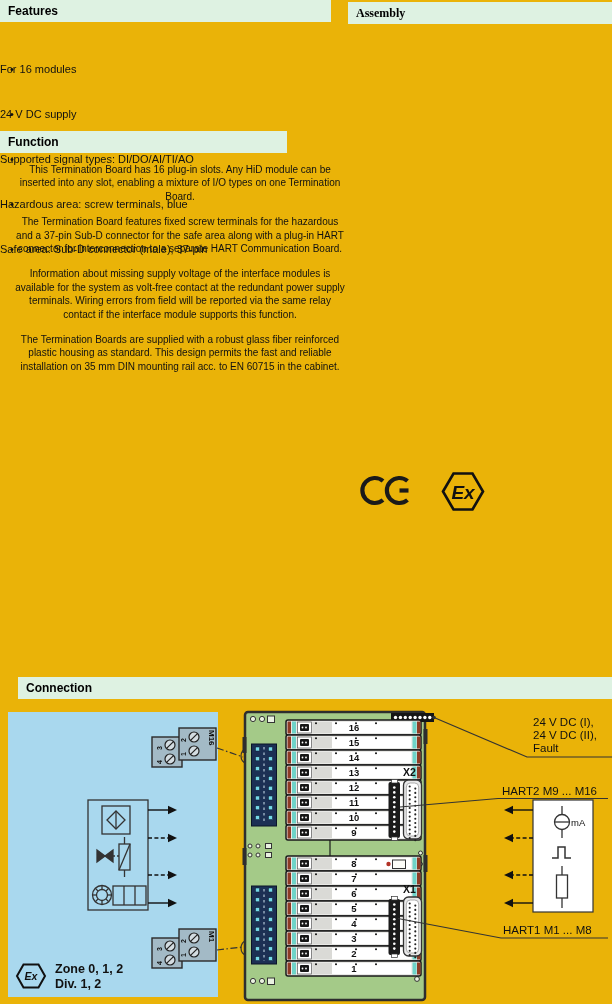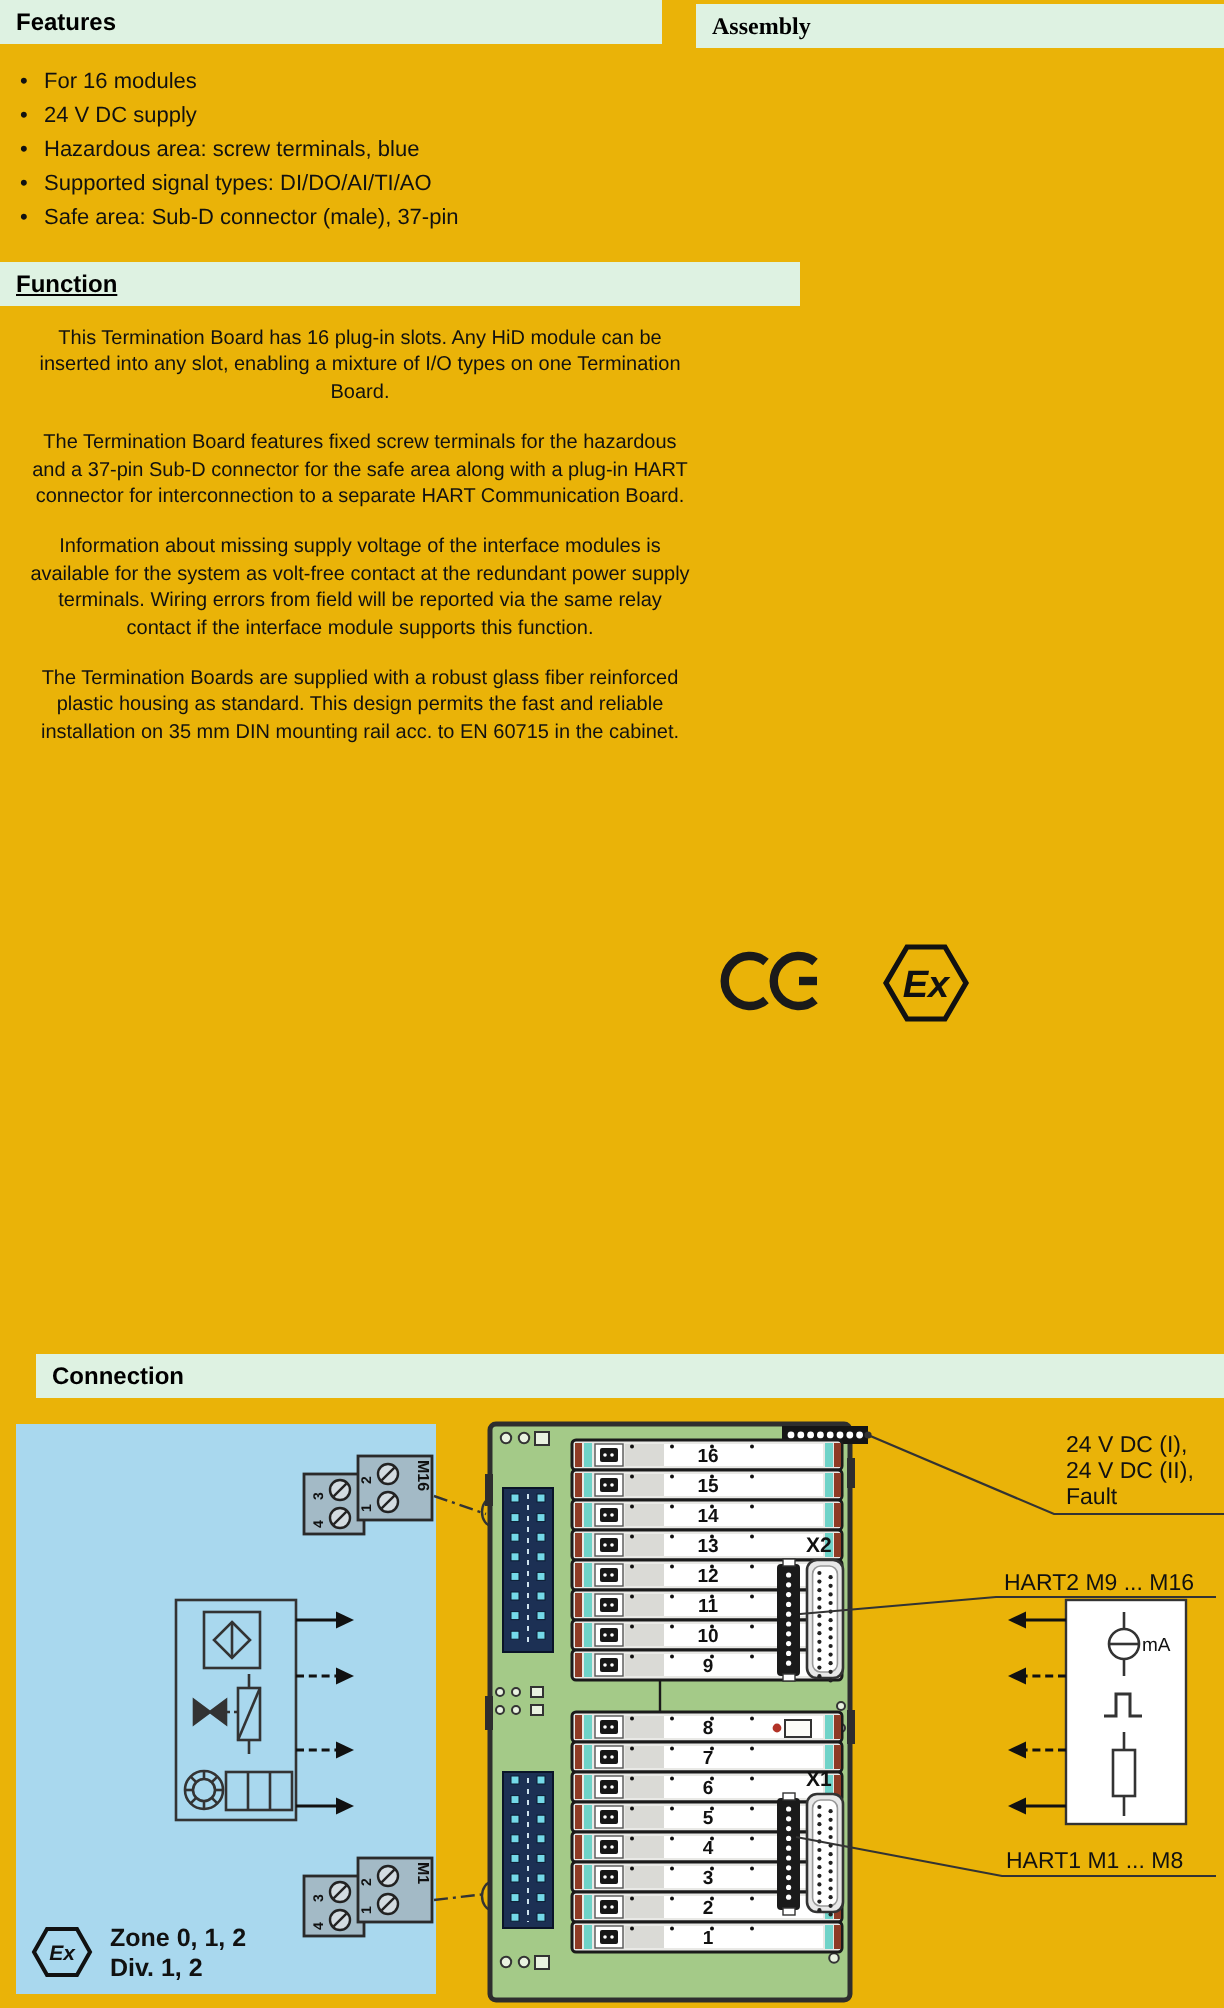--- a/index.html
+++ b/index.html
@@ -1,25 +1,25 @@
 <!DOCTYPE html>
 <html><head>
 <meta charset="utf-8">
 <style>
   html,body{margin:0;padding:0;background:#fff;}
   .page{position:relative;width:612px;height:1004px;background:#eab308;overflow:hidden;
         font-family:"Liberation Sans",sans-serif;color:#111;}
   .band{position:absolute;height:22px;background:#def2e2;font-weight:bold;font-size:12px;
         line-height:22px;padding-left:8px;box-sizing:border-box;color:#000;}
   .band-features{left:0;top:2;width:331px;}
-  .band-function{left:0;top:131px;width:400px;text-decoration:underline;}
+  .band-function{left:0;top:131px;width:287px;}
   .band-assembly{left:348px;top:2px;width:264px;font-family:Liberation Serif, serif;}
   .band-connection{left:18px;top:677px;width:612px;}
   .bullets{position:absolute;left:0;top:33px;width:331px;font-size:11px;}
-  .bullet{position:relative;padding-left:22px;line-height:17px;}
+  .bullet{position:relative;line-height:17px;margin-top:28px;}
   .bullet::before{content:"\2022";position:absolute;left:10px;top:0;}
   .paras{position:absolute;left:14px;top:163px;width:332px;font-size:10px;line-height:13.4px;text-align:center;}
   .paras .p{margin:0 0 12px 0;}
   svg text{font-family:"Liberation Sans",sans-serif;}
   .svg-abs{position:absolute;}
 </style>
 </head>
 <body>
 
 <div class="page">
@@ -27,22 +27,22 @@
   <div class="band band-features">
     <span>Features</span>
   </div>
   <div class="band band-assembly">
     <span>Assembly</span>
   </div>
 
   <div class="bullets">
     <div class="bullet"><span>For 16 modules</span></div>
     <div class="bullet"><span>24 V DC supply</span></div>
+    <div class="bullet"><span>Supported signal types: DI/DO/AI/TI/AO</span></div>
     <div class="bullet"><span>Hazardous area: screw terminals, blue</span></div>
-    <div class="bullet"><span>Supported signal types: DI/DO/AI/TI/AO</span></div>
     <div class="bullet"><span>Safe area: Sub-D connector (male), 37-pin</span></div>
   </div>
 
   <div class="band band-function">
     <span>Function</span>
   </div>
 
   <div class="paras">
     <div class="p">This Termination Board has 16 plug-in slots. Any HiD module can be inserted into any slot, enabling a mixture of I/O types on one Termination Board.</div>
     <div class="p">The Termination Board features fixed screw terminals for the hazardous and a 37-pin Sub-D connector for the safe area along with a plug-in HART connector for interconnection to a separate HART Communication Board.</div>

